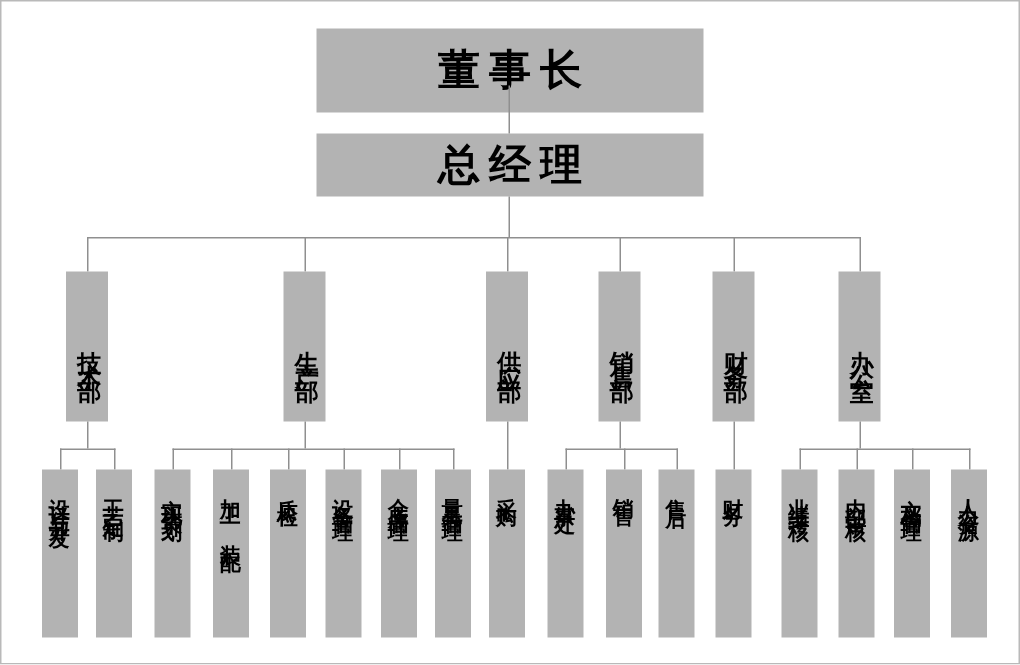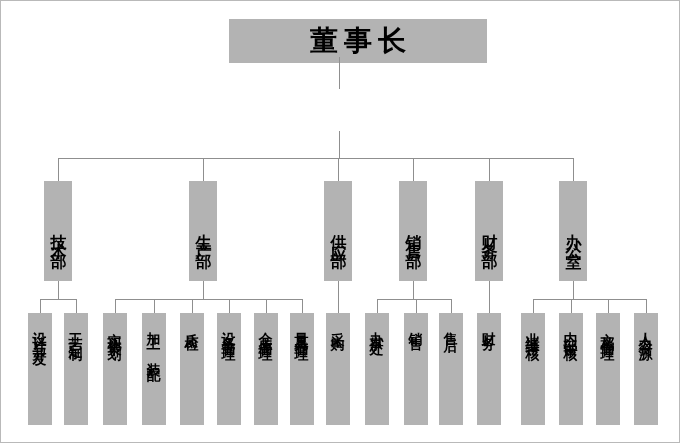--- a/index.html
+++ b/index.html
@@ -49,22 +49,23 @@
     padding-top:8px;
   }
 
   .line { position:absolute; background:#8f8f8f; }
 </style>
 </head>
 <body>
 
 <div class="canvas">
 
-  <div class="box hbox" style="left:228px; top:18px; width:258px; height:44px;">董事长</div>
+  <div class="box hbox" style="left:210px; top:18px; width:258px; height:56px;">董事长</div>
 
+  <div class="box hbox" style="left:210px; top:88px; width:258px; height:42px;">总经理</div>
 
   <div class="line" style="left:338px; top:56px;  width:1px;  height:32px;"></div>
   <div class="line" style="left:338px; top:130px; width:1px;  height:27px;"></div>
   <div class="line" style="left:57px;  top:157px; width:516px; height:1px;"></div>
 
   <div class="line" style="left:57px;  top:157px; width:1px; height:23px;"></div>
   <div class="line" style="left:202px; top:157px; width:1px; height:23px;"></div>
   <div class="line" style="left:337px; top:157px; width:1px; height:23px;"></div>
   <div class="line" style="left:412px; top:157px; width:1px; height:23px;"></div>
   <div class="line" style="left:488px; top:157px; width:1px; height:23px;"></div>

